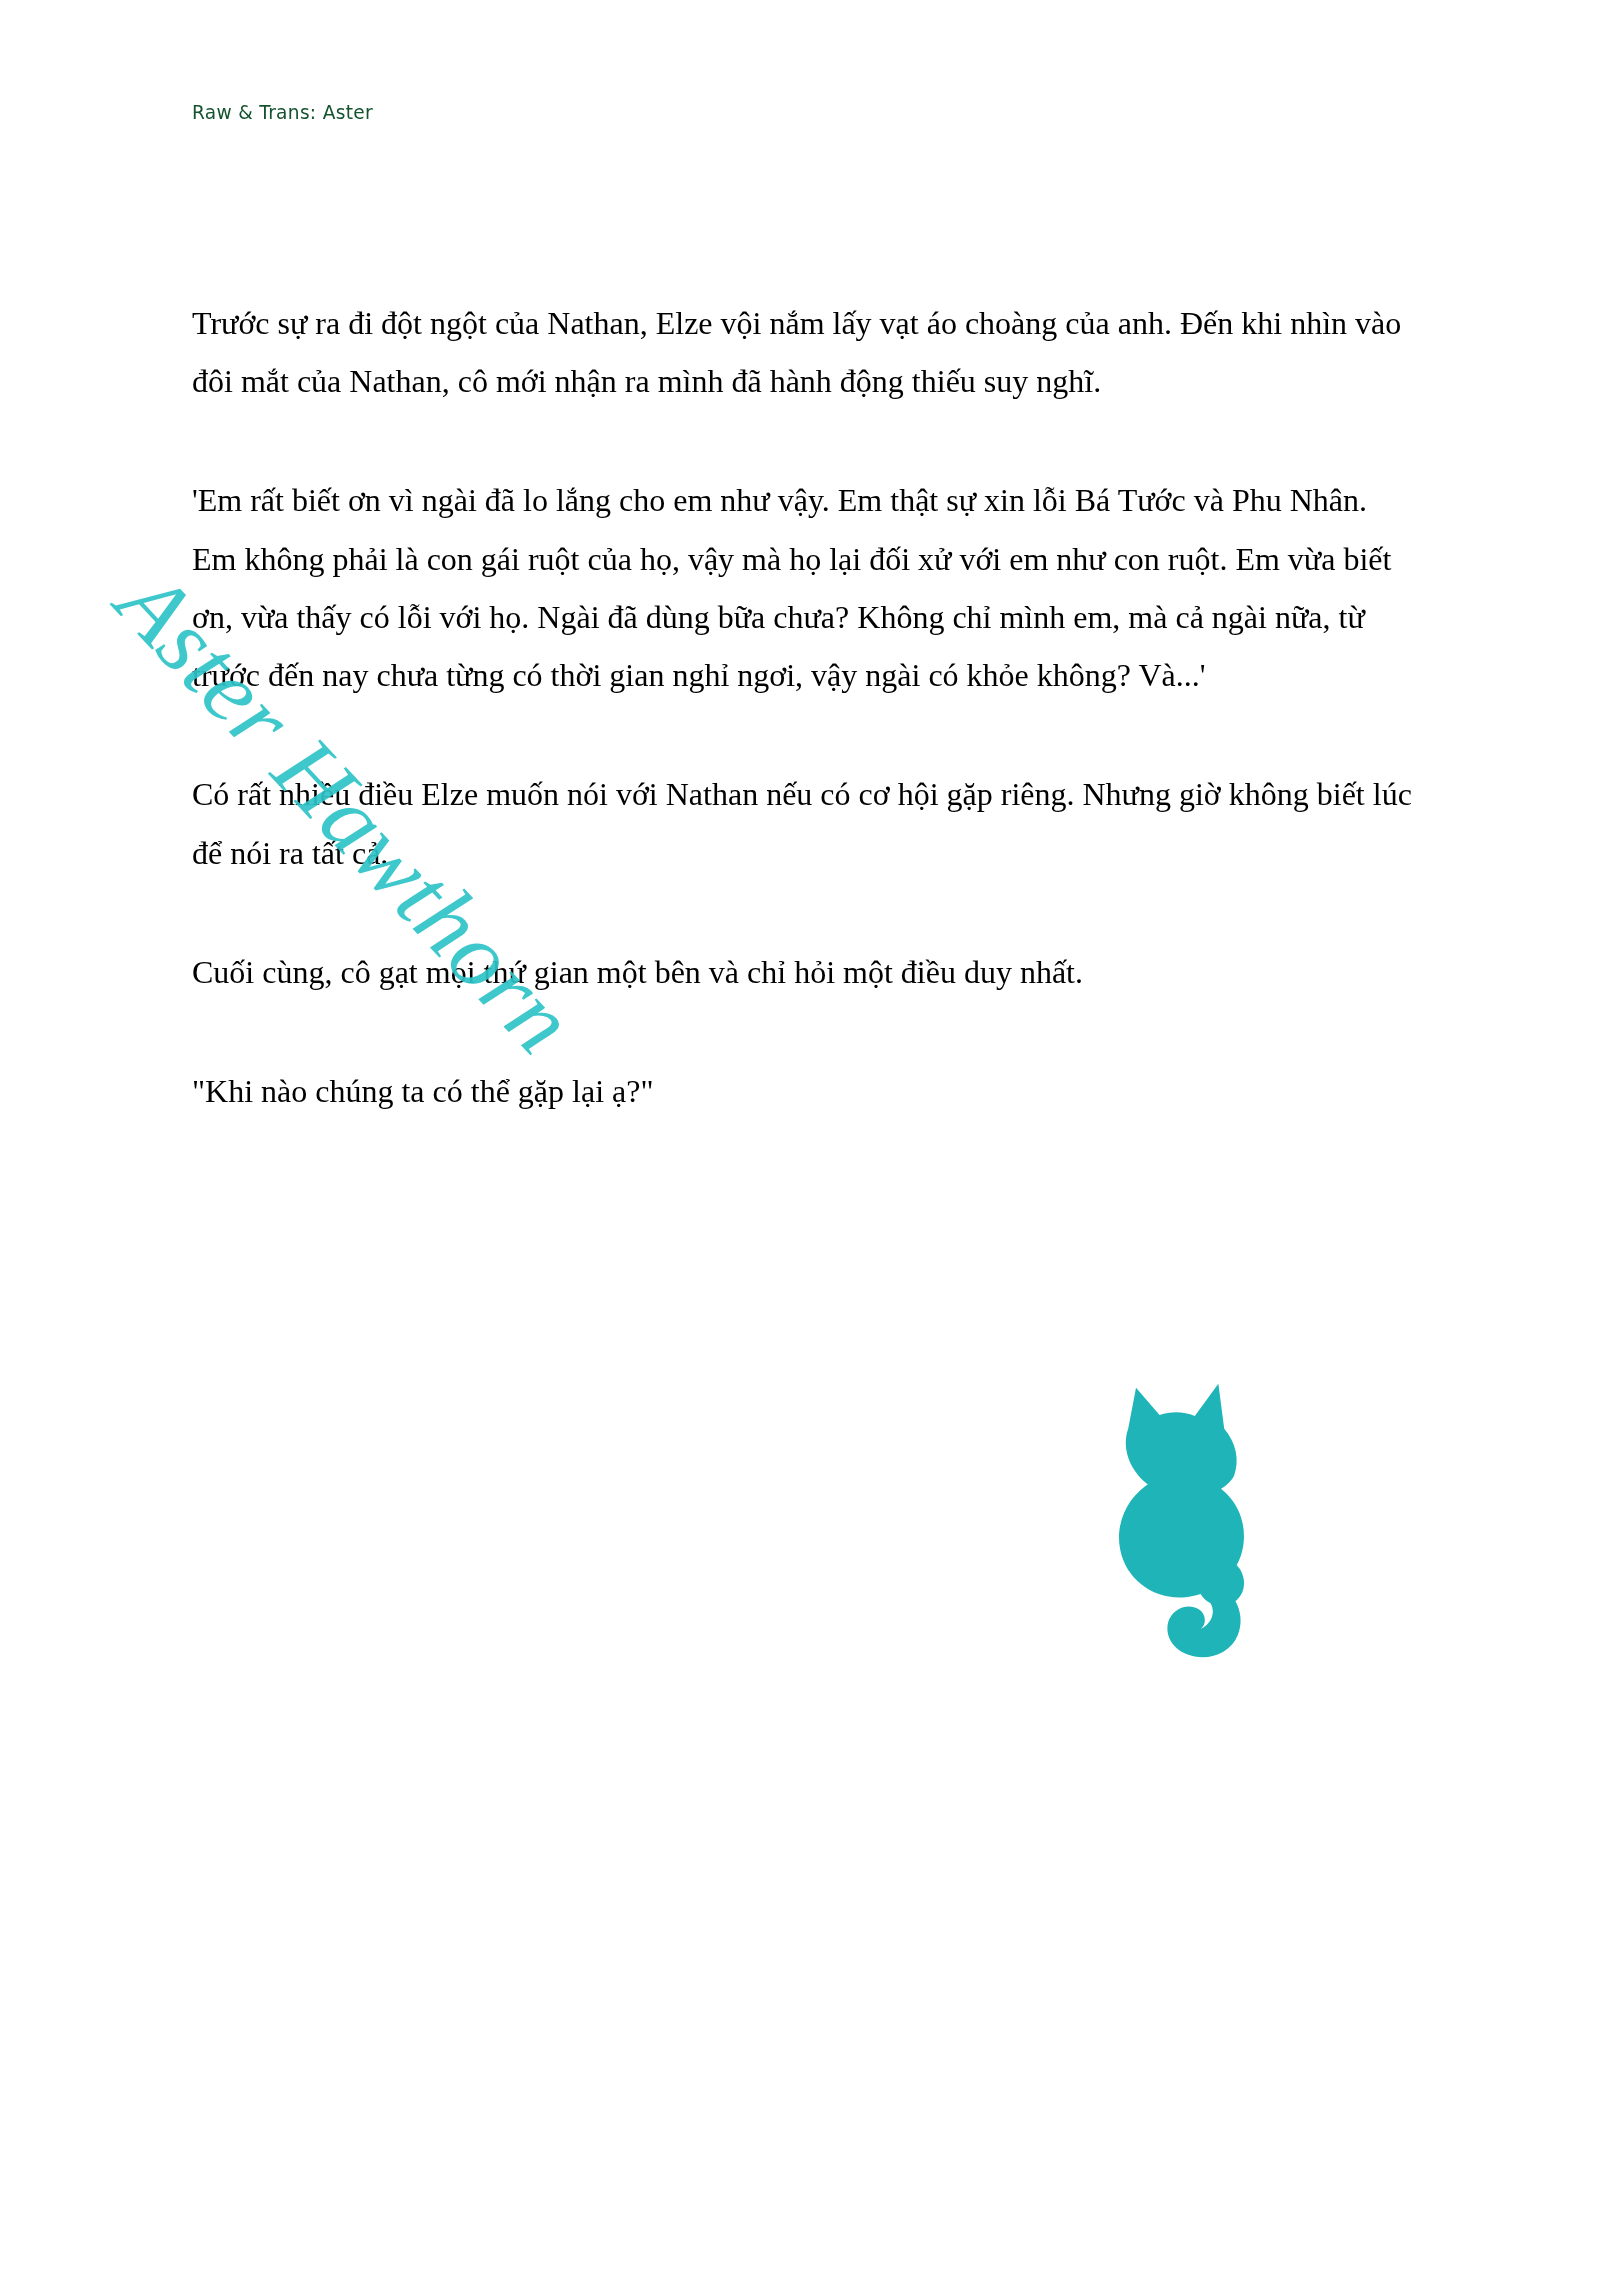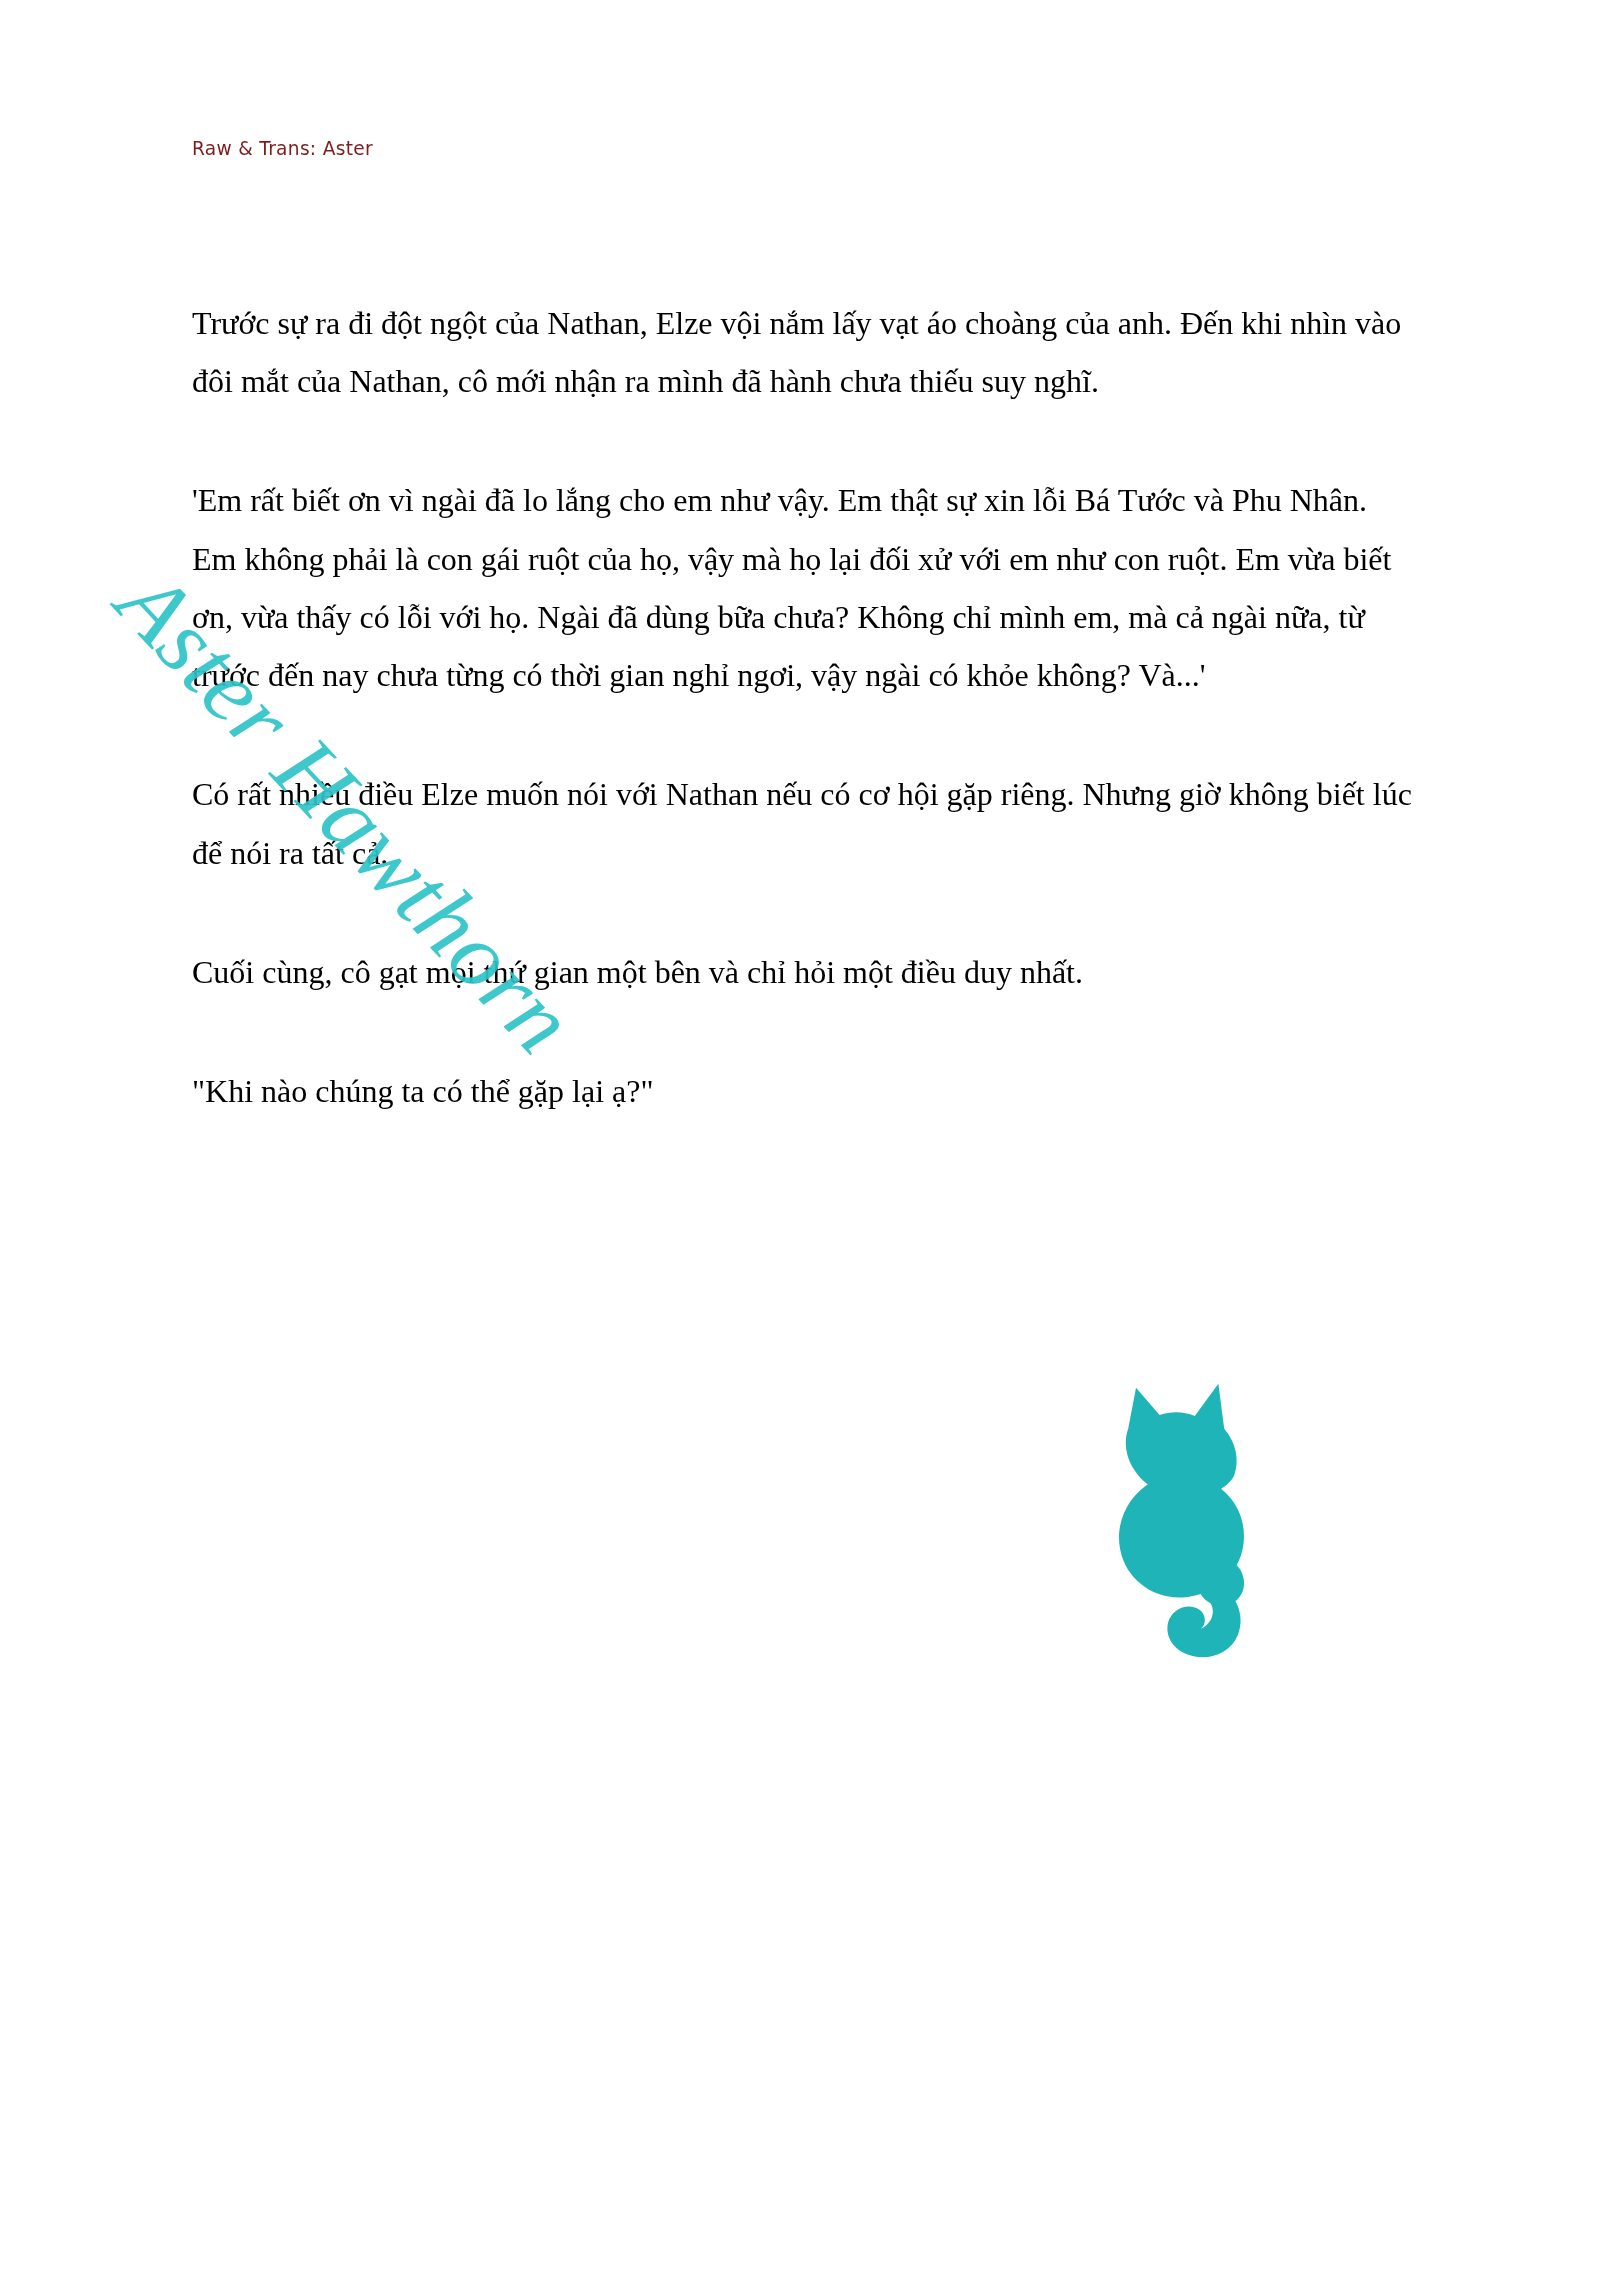--- a/index.html
+++ b/index.html
@@ -13,24 +13,23 @@
     height: 2293px;
     background: #ffffff;
     overflow: hidden;
   }
   .header {
     position: absolute;
     left: 192px;
     top: 102px;
     font-family: "DejaVu Sans", sans-serif;
     font-size: 18.6px;
-    color: #7f1d1d;
+    color: #14532d;
     letter-spacing: 0.3px;
     white-space: nowrap;
-    margin-top: 36px;
   }
   .content {
     position: absolute;
     left: 192px;
     top: 294px;
     width: 1245px;
     font-family: "Liberation Serif", serif;
     font-size: 32px;
     line-height: 1.82;
     color: #000000;
@@ -69,21 +68,21 @@
   }
 </style>
 </head>
 <body>
 
 <div class="page">
 
   <div class="header">Raw &amp; Trans: Aster</div>
 
   <div class="content">
-    <p class="para">Trước sự ra đi đột ngột của Nathan, Elze vội nắm lấy vạt áo choàng của anh. Đến khi nhìn vào đôi mắt của Nathan, cô mới nhận ra mình đã hành chưa thiếu suy nghĩ.</p>
+    <p class="para">Trước sự ra đi đột ngột của Nathan, Elze vội nắm lấy vạt áo choàng của anh. Đến khi nhìn vào đôi mắt của Nathan, cô mới nhận ra mình đã hành động thiếu suy nghĩ.</p>
     <p class="para">'Em rất biết ơn vì ngài đã lo lắng cho em như vậy. Em thật sự xin lỗi Bá Tước và Phu Nhân. Em không phải là con gái ruột của họ, vậy mà họ lại đối xử với em như con ruột. Em vừa biết ơn, vừa thấy có lỗi với họ. Ngài đã dùng bữa chưa? Không chỉ mình em, mà cả ngài nữa, từ trước đến nay chưa từng có thời gian nghỉ ngơi, vậy ngài có khỏe không? Và...'</p>
     <p class="para">Có rất nhiều điều Elze muốn nói với Nathan nếu có cơ hội gặp riêng. Nhưng giờ không biết lúc để nói ra tất cả.</p>
     <p class="para">Cuối cùng, cô gạt mọi thứ gian một bên và chỉ hỏi một điều duy nhất.</p>
     <p class="para">"Khi nào chúng ta có thể gặp lại ạ?"</p>
   </div>
 
   <div class="watermark-text">Aster Hawthorn</div>
 
   <svg class="watermark-cat" viewBox="0 0 260 300" aria-hidden="true">
     <g fill="#1fb5b8">

